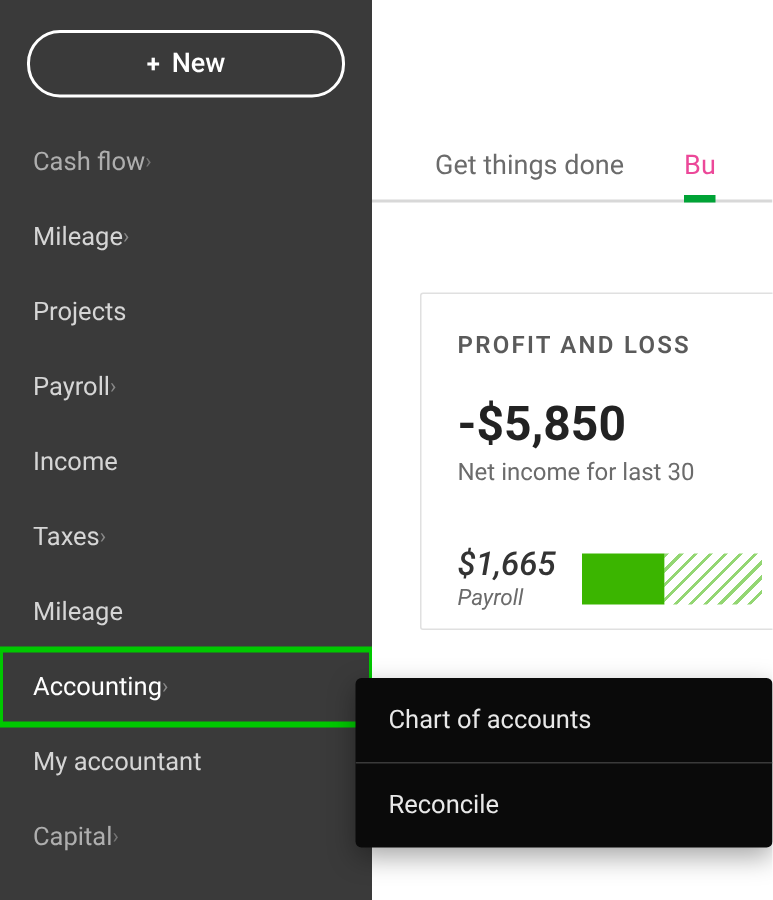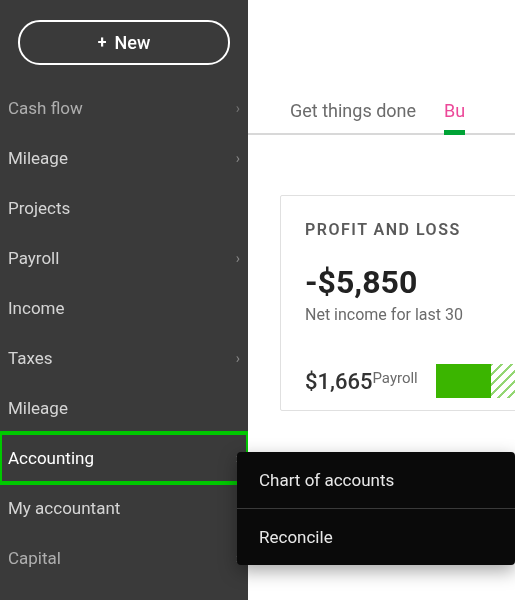--- a/index.html
+++ b/index.html
@@ -36,22 +36,21 @@
       justify-content: center;
       gap: 8px;
     }
     .new-button .plus {
       font-size: 16px;
       font-weight: bold;
     }
     .sidebar-item {
       display: flex;
       align-items: center;
-      justify-content: space-between;
-      padding: 15px 8px;
+      padding: 15px 22px;
       font-size: 17px;
       color: #d5d5d5;
       cursor: pointer;
       position: relative;
     }
     .sidebar-item.highlighted {
       outline: 4px solid #00c800;
       outline-offset: -2px;
       color: #ffffff;
     }
@@ -66,21 +65,21 @@
       position: absolute;
       left: 248px;
       top: 0;
       right: 0;
       height: 600px;
       background: #ffffff;
       padding-top: 100px;
     }
     .tabs {
       display: flex;
-      gap: 28px;
+      gap: 40px;
       border-bottom: 2px solid #d8d8d8;
       padding-left: 42px;
       padding-bottom: 12px;
       position: relative;
     }
     .tab {
       color: #6b6b6b;
       font-size: 18px;
       cursor: pointer;
       position: relative;
@@ -130,21 +129,22 @@
       cursor: pointer;
     }
     .income-row {
       display: flex;
       align-items: center;
       gap: 18px;
       margin-top: 6px;
     }
     .income-col {
       display: flex;
-      flex-direction: row;
+      flex-direction: column;
+      font-style: italic;
     }
     .income-amount {
       font-size: 22px;
       color: #333;
       font-weight: 500;
     }
     .income-label {
       color: #6b6b6b;
       font-size: 15px;
     }

